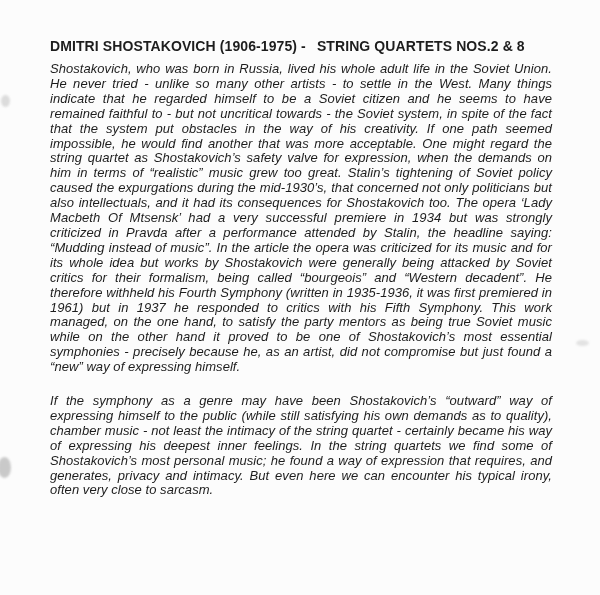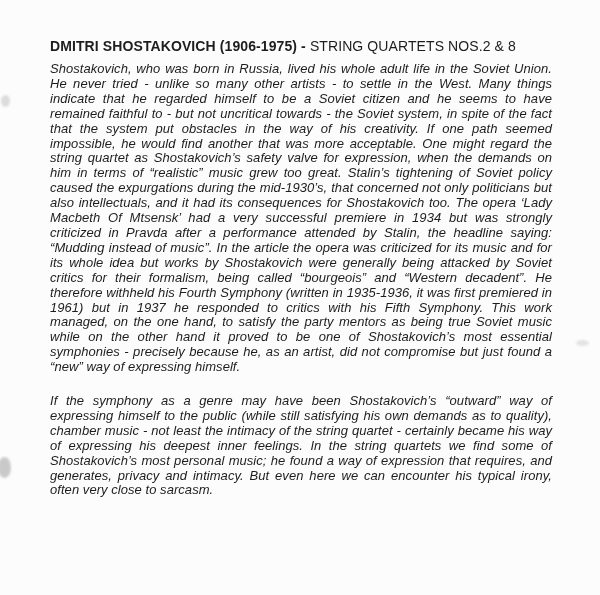--- a/index.html
+++ b/index.html
@@ -30,22 +30,22 @@
     color: #1d1d1d;
     font-weight: 400;
     letter-spacing: 0.1px;
     white-space: nowrap;
   }
   .title .title-bold {
     font-weight: 700;
     text-align: center;
   }
   .title .title-regular {
-    font-weight: 400;
-    margin-left: 4px;
+    font-weight: 700;
+    margin-left: 11px;
   }
   .text-block {
     position: absolute;
     left: 50px;
     top: 62px;
     width: 502px;
     color: #1d1d1d;
     font-style: italic;
   }
   .text-block p {

